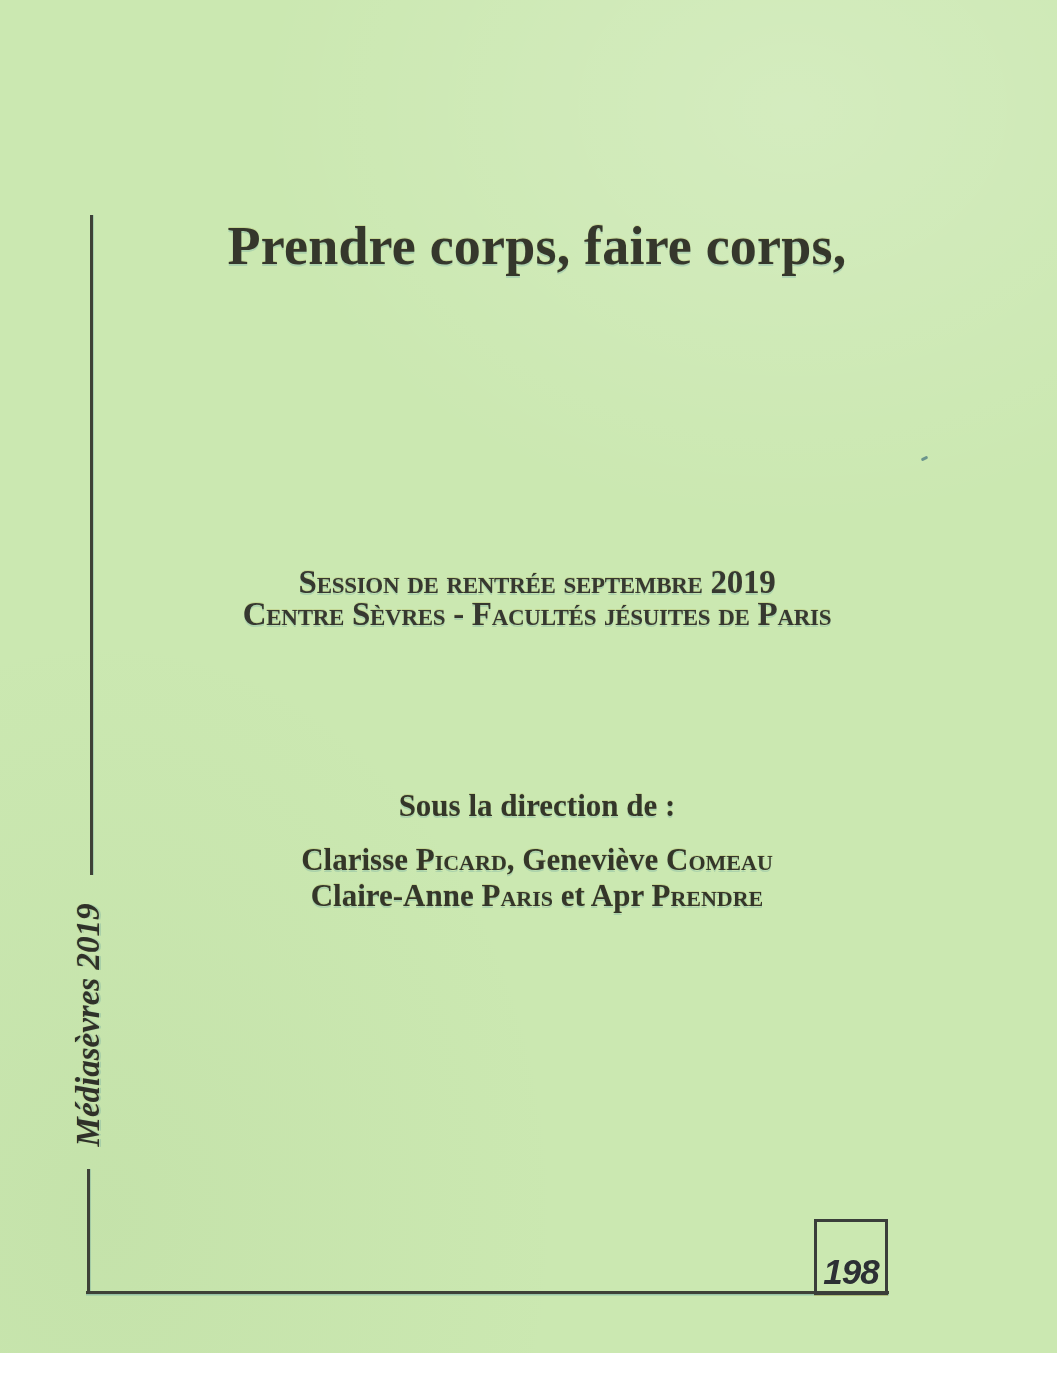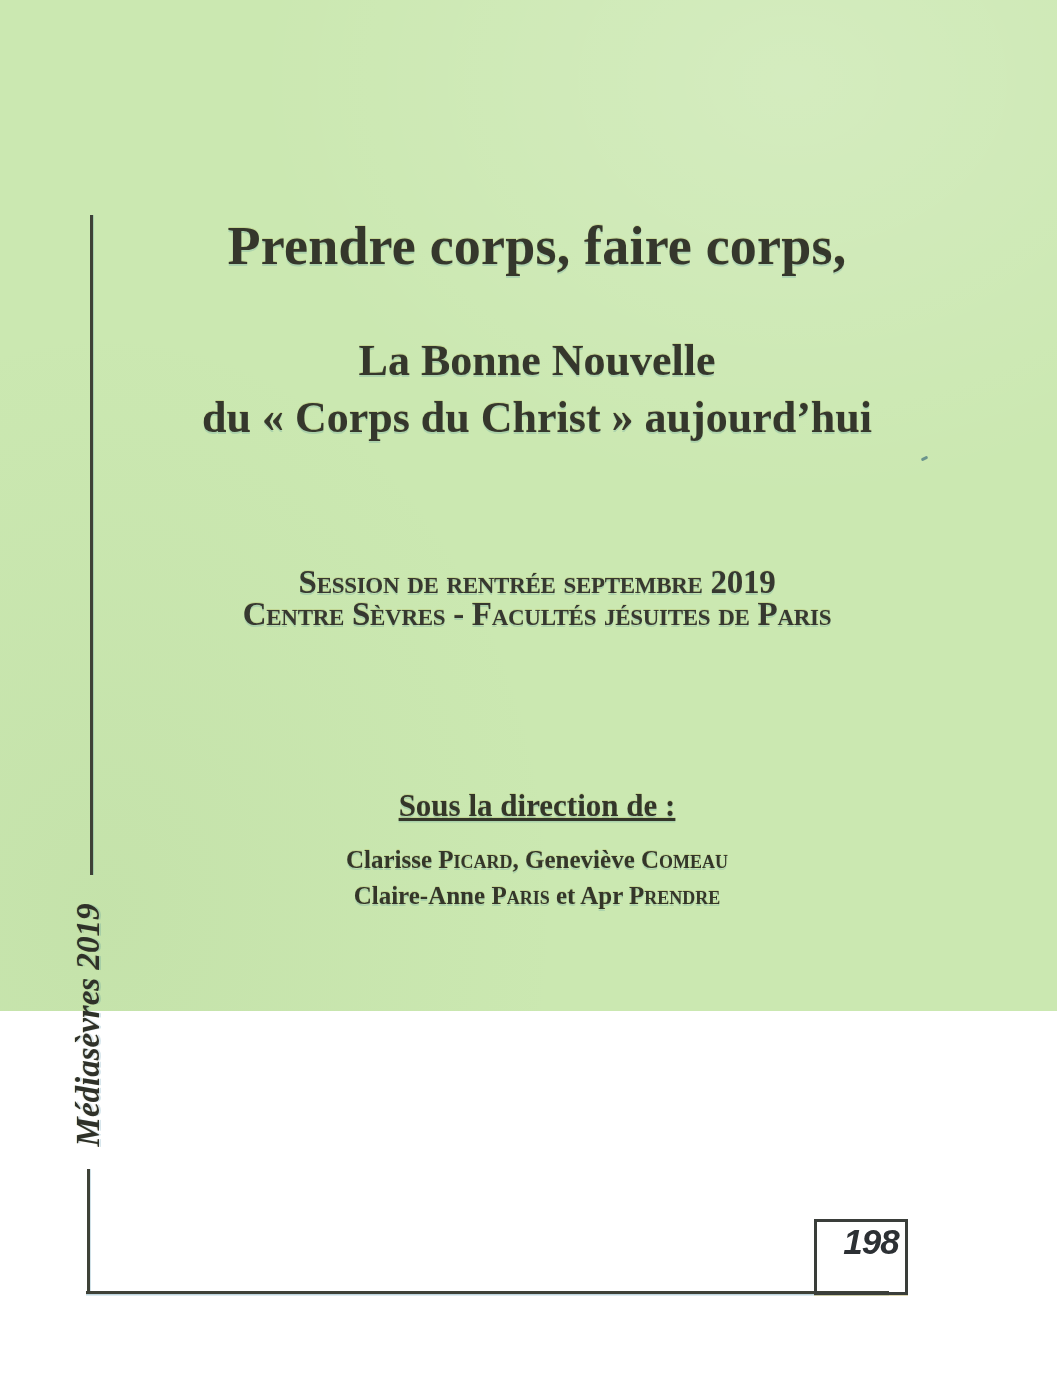--- a/index.html
+++ b/index.html
@@ -7,21 +7,21 @@
     margin: 0;
     padding: 0;
     width: 1057px;
     height: 1385px;
     overflow: hidden;
     font-family: "Liberation Serif", serif;
   }
   .cover {
     position: relative;
     width: 1057px;
-    height: 1011px;
+    height: 1353px;
     background-color: #cbe8b1;
     background-image:
       radial-gradient(ellipse 900px 700px at 75% 8%, rgba(255,255,255,0.18), rgba(255,255,255,0) 60%),
       radial-gradient(ellipse 700px 900px at 10% 90%, rgba(120,160,90,0.08), rgba(120,160,90,0) 65%);
     color: #33352a;
   }
   .scan-text {
     text-shadow: 0 -1px 0 rgba(165,145,35,0.20), 0 1.5px 0 rgba(35,115,150,0.18);
   }
   .content-col {
@@ -53,25 +53,24 @@
     font-variant: small-caps;
     letter-spacing: -0.3px;
     color: #363830;
   }
   .direction-heading {
     top: 790px;
     font-size: 31px;
     line-height: 31px;
     font-weight: bold;
     color: #343629;
-    text-decoration: underline;
   }
   .directors-block {
     top: 842px;
-    font-size: 25px;
+    font-size: 31px;
     line-height: 36px;
     font-weight: bold;
     color: #343629;
   }
   .sc { font-variant: small-caps; }
 
   
   .v-rule-top {
     position: absolute;
     left: 90px;
@@ -117,29 +116,28 @@
   }
   .number-box {
     position: absolute;
     left: 814px;
     top: 1219px;
     width: 68px;
     height: 70px;
     border: 3px solid #3a3e3a;
     box-shadow: 0 1px 0 rgba(160,140,30,0.35);
     display: flex;
-    align-items: flex-start;
+    align-items: flex-end;
     justify-content: center;
     font-family: "Liberation Sans", sans-serif;
     font-size: 35px;
     font-weight: bold;
     font-style: italic;
     letter-spacing: -1px;
     color: #2c3034;
-    padding-left: 20px;
   }
   .speck {
     position: absolute;
     left: 921px;
     top: 457px;
     width: 7px;
     height: 3px;
     background: #4b7a80;
     border-radius: 2px;
     transform: rotate(-25deg);
@@ -148,24 +146,20 @@
 </style>
 </head>
 <body>
 
 <div class="cover">
 
   <div class="content-col title-block scan-text">
     <div>Prendre corps, faire corps,</div>
   </div>
 
-  <div class="content-col subtitle-block scan-text">
-    <div>La Bonne Nouvelle</div>
-    <div>du « Corps du Christ » aujourd’hui</div>
-  </div>
 
   <div class="content-col session-block scan-text">
     <div>Session de rentrée septembre 2019</div>
     <div>Centre Sèvres - Facultés jésuites de Paris</div>
   </div>
 
   <div class="content-col direction-heading scan-text">Sous la direction de :</div>
 
   <div class="content-col directors-block scan-text">
     <div><span>Clarisse </span><span class="sc">Picard</span><span>, Geneviève </span><span class="sc">Comeau</span></div>

